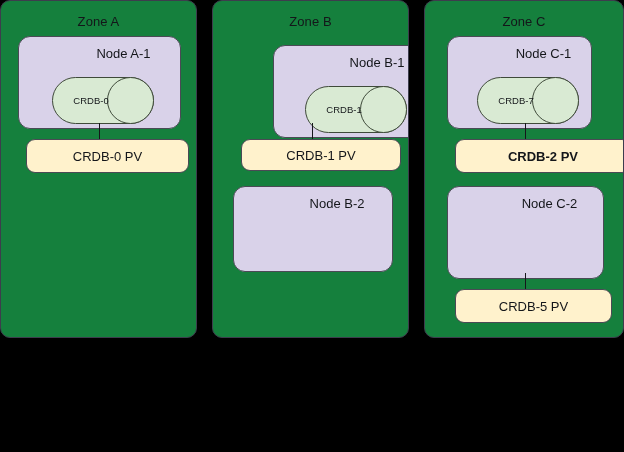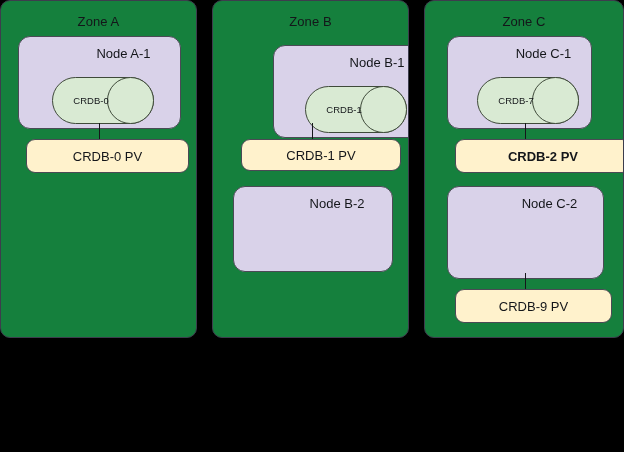--- a/index.html
+++ b/index.html
@@ -183,17 +183,17 @@
     </div>
 
     <div class="node" style="left:22px; top:185px; width:157px; height:93px;">
       <div class="node-title">Node C-2</div>
 
     </div>
 
     <div class="connector" style="left:100px; top:272px; height:18px;"></div>
 
     <div class="pv" style="left:22px; top:288px; width:157px; height:34px;">
-      <span>CRDB-9 PV</span>
+      <span>CRDB-5 PV</span>
     </div>
   </div>
 
 </div>
 
 </body></html>

